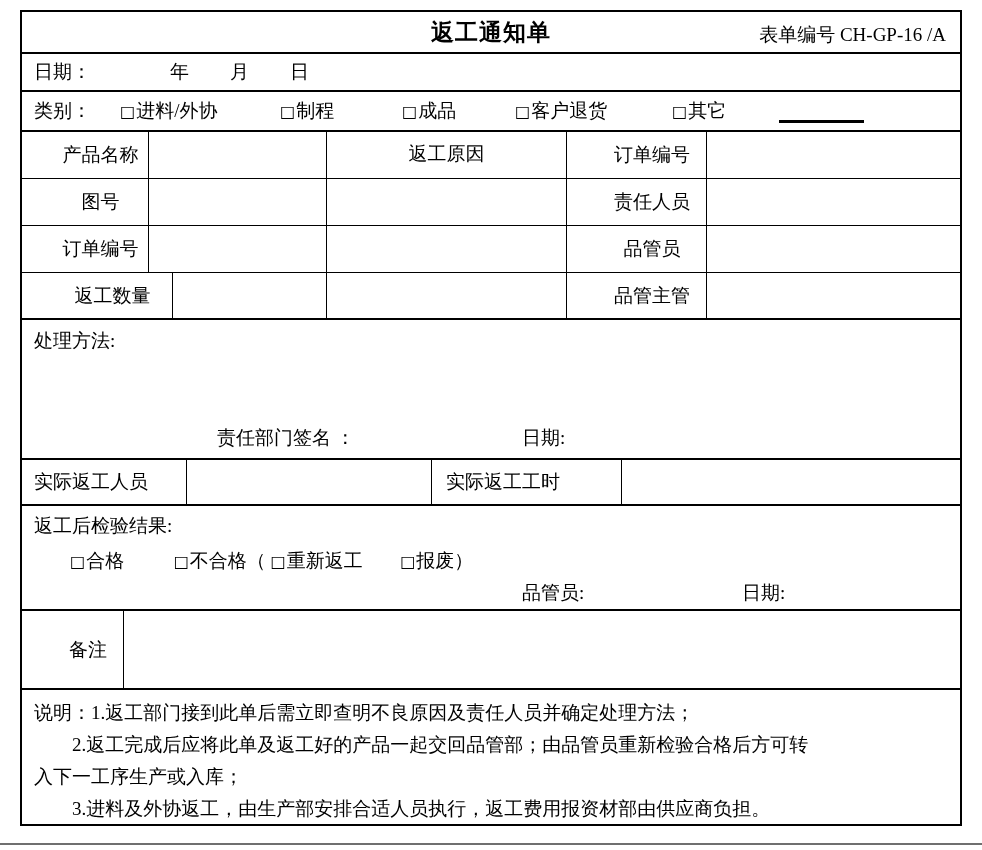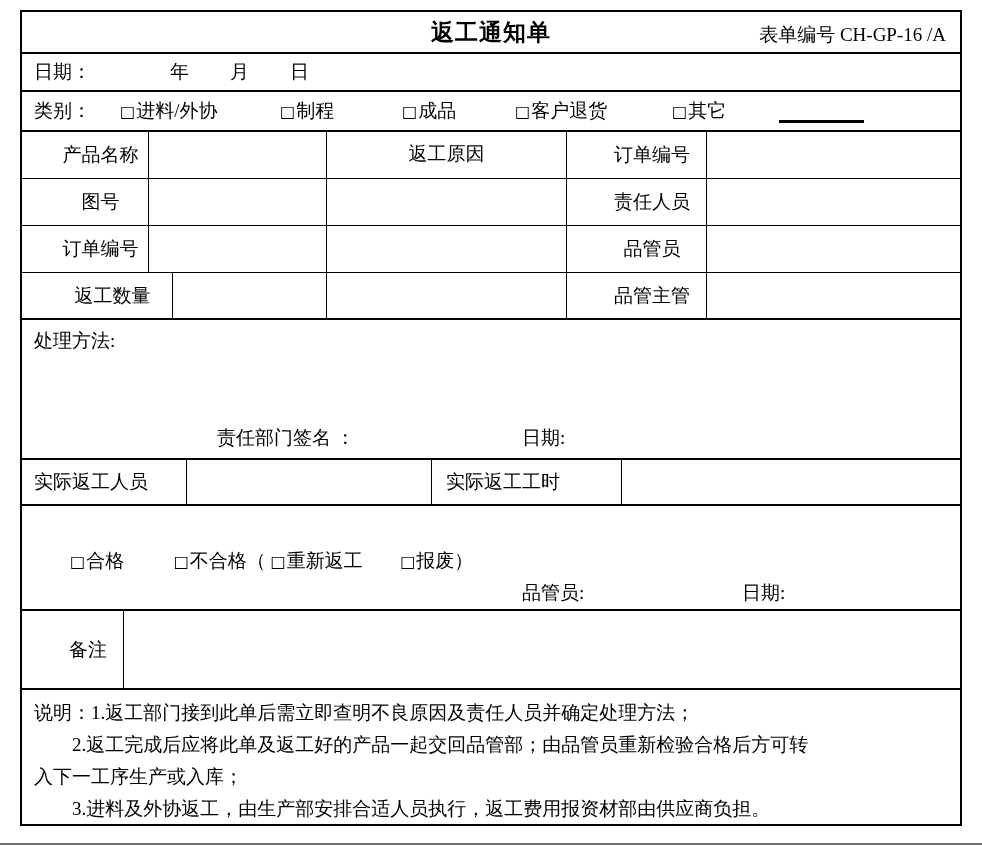--- a/index.html
+++ b/index.html
@@ -343,20 +343,21 @@
       </div>
       <div class="cell left v-r" style="left:410px; width:190px; padding-left:14px;">
         <span class="lbl-txt">实际返工工时</span>
       </div>
       <div class="cell left" style="left:600px; right:0;">
         <span class="lbl-txt"></span>
       </div>
     </div>
 
     <div class="row brd-b" id="inspect-block">
+      <div id="inspect-title">返工后检验结果:</div>
       <div id="inspect-opts">
         <span><span class="cb">□</span><span>合格</span></span>
         <span class="gap-a"></span>
         <span><span class="cb">□</span><span>不合格（</span></span>
         <span><span class="cb">□</span><span>重新返工</span></span>
         <span class="gap-b"></span>
         <span><span class="cb">□</span><span>报废）</span></span>
       </div>
       <div id="inspect-qc">品管员:</div>
       <div id="inspect-date">日期:</div>

